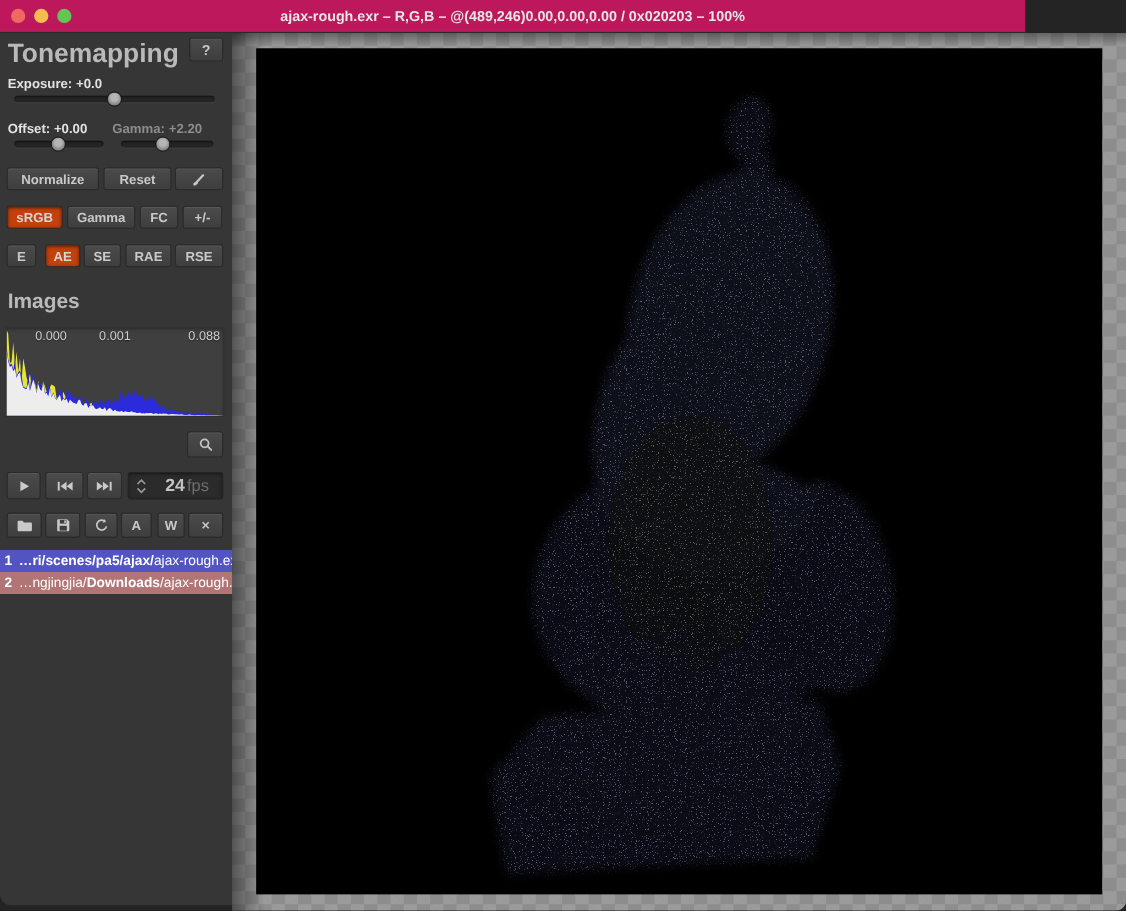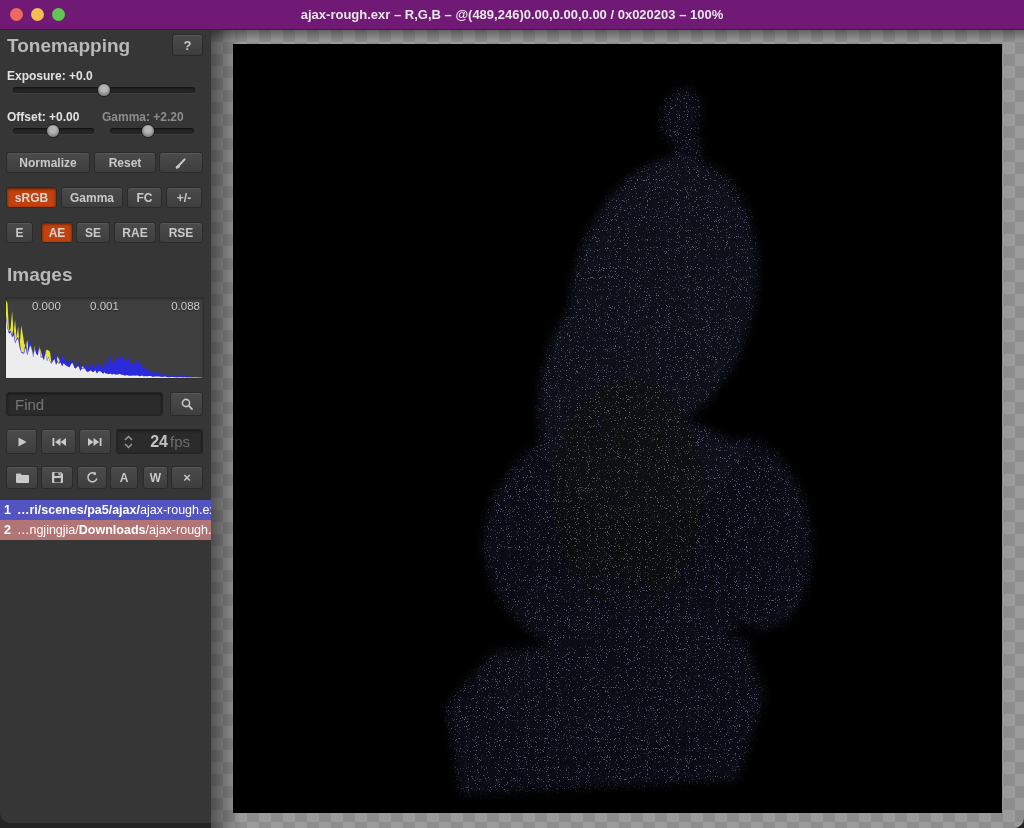--- a/index.html
+++ b/index.html
@@ -4,31 +4,31 @@
 <style>
   * { box-sizing: border-box; margin: 0; padding: 0; }
   html,body { width:1024px; height:828px; }
   body {
     background:#242424;
     font-family:"Liberation Sans", sans-serif;
     position:relative; overflow:hidden;
     -webkit-font-smoothing:antialiased;
   }
   
-  .titlebar{ position:absolute; left:0; top:0; width:1024px; height:30px;
-    background:#701a75; border-bottom:1px solid #2b272a; }
+  .titlebar{ position:absolute; left:0; top:0; width:932px; height:30px;
+    background:#be185d; border-bottom:1px solid #2b272a; }
   .traffic{ position:absolute; left:10px; top:8px; display:flex; gap:8px; }
   .tl{ width:13px; height:13px; border-radius:50%; display:inline-block; }
   .title-text{ position:absolute; left:0; right:0; top:0; height:30px;
     line-height:30px; text-align:center; color:#e6e6e6; font-size:13px; font-weight:bold; }
 
   
   .sidebar{ position:absolute; left:0; top:30px; width:211px; height:793px;
     background:#363636; border-bottom-left-radius:10px; z-index:3; }
-  .tm-header{ position:absolute; left:7px; top:5px; font-size:19px; font-weight:bold; color:#b9b9b9; }
+  .tm-header{ position:absolute; left:7px; top:5px; font-size:24px; font-weight:bold; color:#b9b9b9; }
   .img-header{ position:absolute; left:7px; top:234px; font-size:19px; font-weight:bold; color:#b9b9b9; }
 
   .sb-btn{ position:absolute; background:linear-gradient(#4b4b4b,#3e3e3e);
     border:1px solid #2a2a2a; border-radius:3px; color:#c9c9c9;
     font-family:"Liberation Sans",sans-serif; font-size:12px; font-weight:bold;
     box-shadow:inset 0 1px 0 rgba(255,255,255,.07); cursor:default;
     display:flex; align-items:center; justify-content:center; padding:0; }
   .sb-btn.active{ background:#c2410c; box-shadow:inset 0 1px 3px rgba(0,0,0,.6); color:#d6d6d6; }
   .help-btn{ left:172px; top:4px; width:31px; height:22px; font-size:13px; }
 
@@ -185,21 +185,20 @@
       <svg id="histsvg" width="197" height="80" viewBox="0 0 197 80">
           <path d="M0,80 L0.0,2.0 L1.5,5.4 L3.0,32.3 L4.5,30.7 L6.1,13.1 L7.6,35.1 L9.1,21.7 L10.6,40.0 L12.1,27.7 L13.6,48.2 L15.2,27.6 L16.7,35.8 L18.2,45.3 L19.7,48.5 L21.2,42.0 L22.7,51.1 L24.2,45.7 L25.8,50.3 L27.3,56.9 L28.8,48.1 L30.3,54.9 L31.8,56.4 L33.3,48.6 L34.9,53.4 L36.4,57.9 L37.9,61.8 L39.4,53.9 L40.9,51.5 L42.4,52.4 L43.9,53.5 L45.5,64.5 L47.0,62.2 L48.5,60.1 L50.0,66.6 L51.5,58.2 L53.0,61.3 L54.6,63.8 L56.1,68.1 L57.6,64.6 L59.1,66.3 L60.6,67.6 L62.1,68.2 L63.6,68.8 L65.2,65.2 L66.7,64.7 L68.2,69.1 L69.7,70.4 L71.2,68.3 L72.7,68.2 L74.3,72.6 L75.8,68.8 L77.3,68.4 L78.8,70.3 L80.3,73.0 L81.8,73.6 L83.3,73.0 L84.9,72.0 L86.4,73.6 L87.9,73.6 L89.4,71.9 L90.9,75.5 L92.4,73.4 L94.0,72.7 L95.5,74.0 L97.0,75.6 L98.5,74.1 L100.0,75.6 L101.5,75.6 L103.0,76.1 L104.6,75.3 L106.1,76.5 L107.6,75.7 L109.1,76.2 L110.6,76.3 L112.1,76.5 L113.7,75.6 L115.2,76.6 L116.7,76.6 L118.2,77.3 L119.7,77.3 L121.2,76.7 L122.7,77.7 L124.3,77.6 L125.8,77.7 L127.3,77.4 L128.8,77.6 L130.3,77.4 L131.8,77.3 L133.4,78.3 L134.9,77.9 L136.4,77.5 L137.9,78.5 L139.4,77.8 L140.9,78.3 L142.4,77.8 L144.0,78.0 L145.5,78.2 L147.0,78.9 L148.5,78.5 L150.0,78.4 L151.5,78.4 L153.1,78.4 L154.6,78.7 L156.1,78.8 L157.6,78.7 L159.1,78.6 L160.6,79.0 L162.1,79.2 L163.7,79.3 L165.2,78.9 L166.7,78.8 L168.2,79.1 L169.7,79.3 L171.2,79.4 L172.8,79.3 L174.3,79.2 L175.8,79.1 L177.3,79.4 L178.8,79.3 L180.3,79.4 L181.8,79.4 L183.4,79.5 L184.9,79.4 L186.4,79.4 L187.9,79.4 L189.4,79.6 L190.9,79.6 L192.5,79.6 L194.0,79.6 L195.5,79.7 L197.0,79.7 L197,80 Z" fill="#e8e436"></path>
           <path d="M0,80 L0.0,18.0 L1.5,28.5 L3.0,33.8 L4.5,32.5 L6.1,37.7 L7.6,28.6 L9.1,44.0 L10.6,40.4 L12.1,38.9 L13.6,43.2 L15.2,53.4 L16.7,54.5 L18.2,54.6 L19.7,40.7 L21.2,56.6 L22.7,41.7 L24.2,43.3 L25.8,50.8 L27.3,58.6 L28.8,49.9 L30.3,49.9 L31.8,56.2 L33.3,48.1 L34.9,59.0 L36.4,58.3 L37.9,53.5 L39.4,53.8 L40.9,62.8 L42.4,58.7 L43.9,63.1 L45.5,65.1 L47.0,59.7 L48.5,55.3 L50.0,58.1 L51.5,63.6 L53.0,65.2 L54.6,58.7 L56.1,57.5 L57.6,58.9 L59.1,62.8 L60.6,63.1 L62.1,62.3 L63.6,65.3 L65.2,63.5 L66.7,62.3 L68.2,65.6 L69.7,69.6 L71.2,68.2 L72.7,63.8 L74.3,67.5 L75.8,70.3 L77.3,70.1 L78.8,66.5 L80.3,68.7 L81.8,67.1 L83.3,70.4 L84.9,65.6 L86.4,66.2 L87.9,70.8 L89.4,68.9 L90.9,66.0 L92.4,64.6 L94.0,69.3 L95.5,66.6 L97.0,69.8 L98.5,63.6 L100.0,66.8 L101.5,68.6 L103.0,58.5 L104.6,57.7 L106.1,65.6 L107.6,63.7 L109.1,61.6 L110.6,58.1 L112.1,61.8 L113.7,61.7 L115.2,58.0 L116.7,58.2 L118.2,61.5 L119.7,61.8 L121.2,63.3 L122.7,58.2 L124.3,65.3 L125.8,66.8 L127.3,65.7 L128.8,64.8 L130.3,60.7 L131.8,66.1 L133.4,63.6 L134.9,65.0 L136.4,68.9 L137.9,68.8 L139.4,72.1 L140.9,71.1 L142.4,72.2 L144.0,71.4 L145.5,75.3 L147.0,75.3 L148.5,74.1 L150.0,73.7 L151.5,75.2 L153.1,75.0 L154.6,76.5 L156.1,75.7 L157.6,77.0 L159.1,76.7 L160.6,76.5 L162.1,77.4 L163.7,78.0 L165.2,77.1 L166.7,77.0 L168.2,77.4 L169.7,78.0 L171.2,78.4 L172.8,78.0 L174.3,77.7 L175.8,77.7 L177.3,77.9 L178.8,78.2 L180.3,78.2 L181.8,78.4 L183.4,78.7 L184.9,78.8 L186.4,78.8 L187.9,79.1 L189.4,79.5 L190.9,79.3 L192.5,79.6 L194.0,79.9 L195.5,80.0 L197.0,80.0 L197,80 Z" fill="#2b2bdc"></path>
           <path d="M0,80 L0.0,20.5 L1.5,30.6 L3.0,35.7 L4.5,34.4 L6.1,39.4 L7.6,36.9 L9.1,45.4 L10.6,42.0 L12.1,40.6 L13.6,49.5 L15.2,54.4 L16.7,55.5 L18.2,55.6 L19.7,49.8 L21.2,57.5 L22.7,52.3 L24.2,47.0 L25.8,52.0 L27.3,59.5 L28.8,51.1 L30.3,55.9 L31.8,57.4 L33.3,49.9 L34.9,59.9 L36.4,59.1 L37.9,62.5 L39.4,54.9 L40.9,63.5 L42.4,59.5 L43.9,63.7 L45.5,65.7 L47.0,62.9 L48.5,60.9 L50.0,67.1 L51.5,64.3 L53.0,65.8 L54.6,64.4 L56.1,68.6 L57.6,65.2 L59.1,66.8 L60.6,68.1 L62.1,68.7 L63.6,69.3 L65.2,65.8 L66.7,65.3 L68.2,69.6 L69.7,70.8 L71.2,68.7 L72.7,68.6 L74.3,72.9 L75.8,70.7 L77.3,70.5 L78.8,70.6 L80.3,73.3 L81.8,73.9 L83.3,73.3 L84.9,72.3 L86.4,73.9 L87.9,73.8 L89.4,72.3 L90.9,75.7 L92.4,73.6 L94.0,73.0 L95.5,74.2 L97.0,75.8 L98.5,74.3 L100.0,75.8 L101.5,75.8 L103.0,76.3 L104.6,75.5 L106.1,76.7 L107.6,75.8 L109.1,76.4 L110.6,76.5 L112.1,76.6 L113.7,75.8 L115.2,76.7 L116.7,76.7 L118.2,77.4 L119.7,77.4 L121.2,76.9 L122.7,77.8 L124.3,77.7 L125.8,77.8 L127.3,77.5 L128.8,77.7 L130.3,77.5 L131.8,77.4 L133.4,78.3 L134.9,78.0 L136.4,77.6 L137.9,78.5 L139.4,77.9 L140.9,78.4 L142.4,77.9 L144.0,78.1 L145.5,78.2 L147.0,78.9 L148.5,78.6 L150.0,78.4 L151.5,78.4 L153.1,78.5 L154.6,78.7 L156.1,78.9 L157.6,78.8 L159.1,78.6 L160.6,79.1 L162.1,79.2 L163.7,79.3 L165.2,79.0 L166.7,78.9 L168.2,79.2 L169.7,79.3 L171.2,79.4 L172.8,79.3 L174.3,79.2 L175.8,79.2 L177.3,79.4 L178.8,79.3 L180.3,79.4 L181.8,79.4 L183.4,79.5 L184.9,79.4 L186.4,79.4 L187.9,79.4 L189.4,79.6 L190.9,79.6 L192.5,79.7 L194.0,79.9 L195.5,80.0 L197.0,80.0 L197,80 Z" fill="#ededed"></path>
         </svg>
       <span class="hl l">0.000</span>
       <span class="hl c">0.001</span>
       <span class="hl r">0.088</span>
     </div>
 
-    <input class="find" placeholder="Find" style="">
     <button class="sb-btn search-btn">
       <svg width="14" height="14" viewBox="0 0 14 14">
         <circle cx="6" cy="6" r="3.6" fill="none" stroke="#c4c4c4" stroke-width="1.6"></circle>
         <path d="M8.8 8.8 L12 12" stroke="#c4c4c4" stroke-width="1.8" stroke-linecap="round"></path>
       </svg>
     </button>
 
     <button class="sb-btn play-btn">
       <svg width="12" height="12" viewBox="0 0 12 12">
         <path d="M2.5 1.5 L10.5 6 L2.5 10.5 Z" fill="#c9c9c9"></path>

